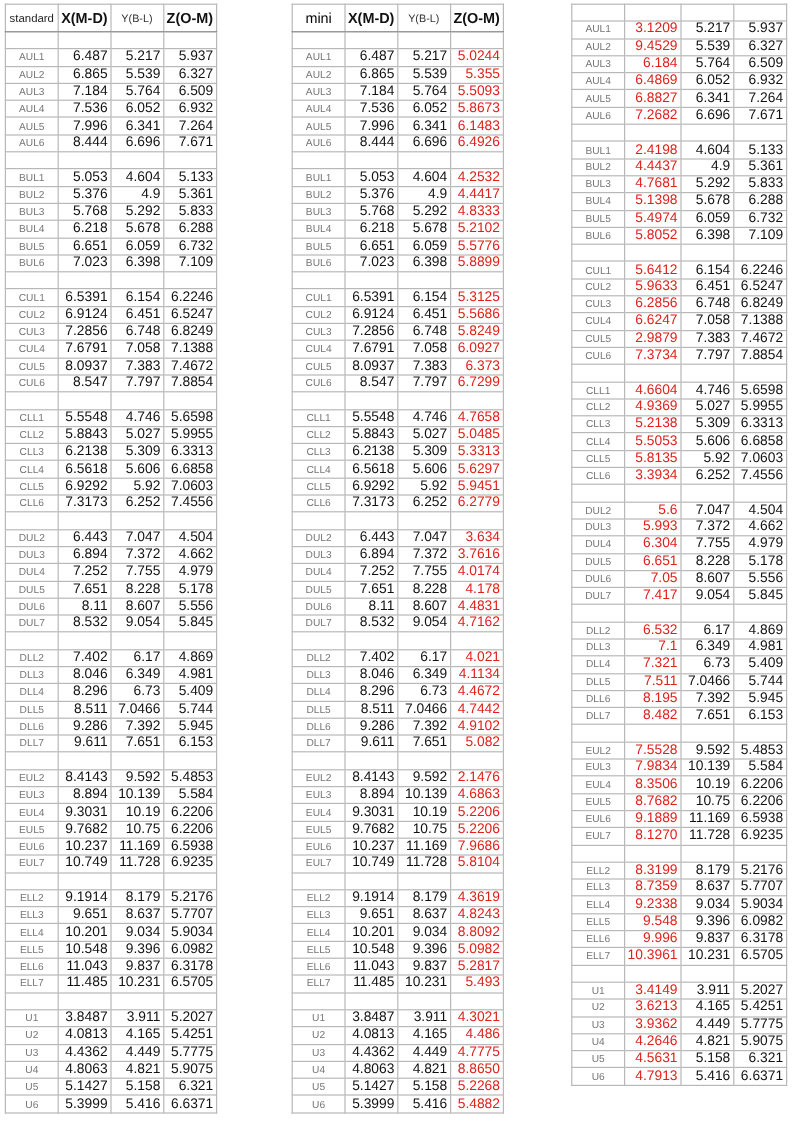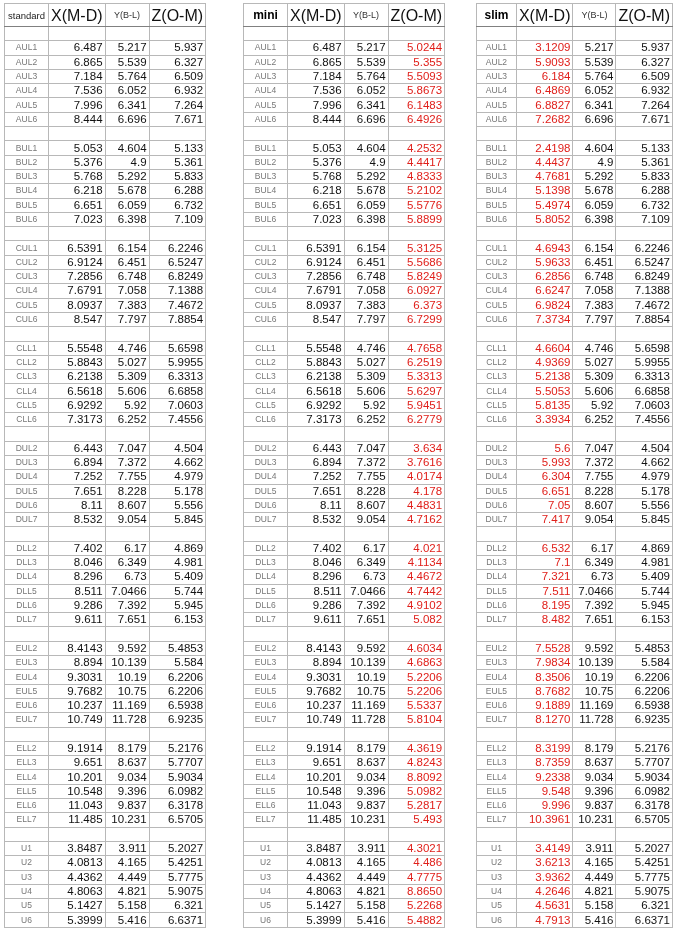--- a/index.html
+++ b/index.html
@@ -2,24 +2,24 @@
 <html><head>
 <meta charset="utf-8">
 <style>
   html, body { margin: 0; padding: 0; background: #ffffff; }
   body { width: 673px; height: 934px; position: relative; overflow: hidden;
          font-family: "Liberation Sans", sans-serif; }
   .tbl { position: absolute; top: 3px; border-collapse: collapse;
          border: 1.5px solid #404040; table-layout: fixed; }
   .tbl td, .tbl th { border: 1px solid #b8b8b8; padding: 0 2px; height: 13.3px;
          line-height: 13px; font-size: 11.5px; color: #111; white-space: nowrap; overflow: hidden; }
-  .tbl th { height: 22px; font-weight: normal; font-size: 16px; text-align: center;
+  .tbl th { height: 22px; font-weight: bold; font-size: 12px; text-align: center;
          border-bottom: 1px solid #808080; }
   .tbl th.lbl { font-weight: normal; font-size: 9.5px; color: #222; }
-  .tbl th.lbl.bold { font-weight: bold; font-size: 12px; color: #000; }
+  .tbl th.lbl.bold { font-weight: normal; font-size: 12px; color: #000; }
   .tbl th.ylbl { font-weight: normal; font-size: 9px; color: #333; }
   .tbl td.name { text-align: center; font-size: 8.5px; color: #777; }
   .tbl td.num { text-align: right; }
   .tbl td.red { color: #e0201b; }
   .tbl tr.blank td { height: 13.3px; }
   .c0 { width: 44px; } .c1 { width: 43px; } .c2 { width: 44px; } .c3 { width: 44px; }
 </style>
 </head>
 <body>
 
@@ -566,21 +566,21 @@
       <tr>
         <td class="name">CLL1</td>
         <td class="num">5.5548</td>
         <td class="num">4.746</td>
         <td class="num red">4.7658</td>
       </tr>
       <tr>
         <td class="name">CLL2</td>
         <td class="num">5.8843</td>
         <td class="num">5.027</td>
-        <td class="num red">6.2519</td>
+        <td class="num red">5.0485</td>
       </tr>
       <tr>
         <td class="name">CLL3</td>
         <td class="num">6.2138</td>
         <td class="num">5.309</td>
         <td class="num red">5.3313</td>
       </tr>
       <tr>
         <td class="name">CLL4</td>
         <td class="num">6.5618</td>
@@ -686,21 +686,21 @@
       <tr class="blank">
         <td></td>
         <td></td>
         <td></td>
         <td></td>
       </tr>
       <tr>
         <td class="name">EUL2</td>
         <td class="num">8.4143</td>
         <td class="num">9.592</td>
-        <td class="num red">4.6034</td>
+        <td class="num red">2.1476</td>
       </tr>
       <tr>
         <td class="name">EUL3</td>
         <td class="num">8.894</td>
         <td class="num">10.139</td>
         <td class="num red">4.6863</td>
       </tr>
       <tr>
         <td class="name">EUL4</td>
         <td class="num">9.3031</td>
@@ -710,21 +710,21 @@
       <tr>
         <td class="name">EUL5</td>
         <td class="num">9.7682</td>
         <td class="num">10.75</td>
         <td class="num red">5.2206</td>
       </tr>
       <tr>
         <td class="name">EUL6</td>
         <td class="num">10.237</td>
         <td class="num">11.169</td>
-        <td class="num red">5.5337</td>
+        <td class="num red">7.9686</td>
       </tr>
       <tr>
         <td class="name">EUL7</td>
         <td class="num">10.749</td>
         <td class="num">11.728</td>
         <td class="num red">5.8104</td>
       </tr>
       <tr class="blank">
         <td></td>
         <td></td>
@@ -812,41 +812,35 @@
     </tbody>
   </table>
 <table class="tbl" id="tbl-2" style="left:476px;">
     <colgroup>
       <col class="c0">
       <col class="c1">
       <col class="c2">
       <col class="c3">
     </colgroup>
     <tbody>
-      <tr>
-        <th class="lbl bold">slim</th>
-        <th>X(M-D)</th>
-        <th class="ylbl">Y(B-L)</th>
-        <th>Z(O-M)</th>
-      </tr>
       <tr class="blank">
         <td></td>
         <td></td>
         <td></td>
         <td></td>
       </tr>
       <tr>
         <td class="name">AUL1</td>
         <td class="num red">3.1209</td>
         <td class="num">5.217</td>
         <td class="num">5.937</td>
       </tr>
       <tr>
         <td class="name">AUL2</td>
-        <td class="num red">5.9093</td>
+        <td class="num red">9.4529</td>
         <td class="num">5.539</td>
         <td class="num">6.327</td>
       </tr>
       <tr>
         <td class="name">AUL3</td>
         <td class="num red">6.184</td>
         <td class="num">5.764</td>
         <td class="num">6.509</td>
       </tr>
       <tr>
@@ -910,21 +904,21 @@
         <td class="num">7.109</td>
       </tr>
       <tr class="blank">
         <td></td>
         <td></td>
         <td></td>
         <td></td>
       </tr>
       <tr>
         <td class="name">CUL1</td>
-        <td class="num red">4.6943</td>
+        <td class="num red">5.6412</td>
         <td class="num">6.154</td>
         <td class="num">6.2246</td>
       </tr>
       <tr>
         <td class="name">CUL2</td>
         <td class="num red">5.9633</td>
         <td class="num">6.451</td>
         <td class="num">6.5247</td>
       </tr>
       <tr>
@@ -934,21 +928,21 @@
         <td class="num">6.8249</td>
       </tr>
       <tr>
         <td class="name">CUL4</td>
         <td class="num red">6.6247</td>
         <td class="num">7.058</td>
         <td class="num">7.1388</td>
       </tr>
       <tr>
         <td class="name">CUL5</td>
-        <td class="num red">6.9824</td>
+        <td class="num red">2.9879</td>
         <td class="num">7.383</td>
         <td class="num">7.4672</td>
       </tr>
       <tr>
         <td class="name">CUL6</td>
         <td class="num red">7.3734</td>
         <td class="num">7.797</td>
         <td class="num">7.8854</td>
       </tr>
       <tr class="blank">

